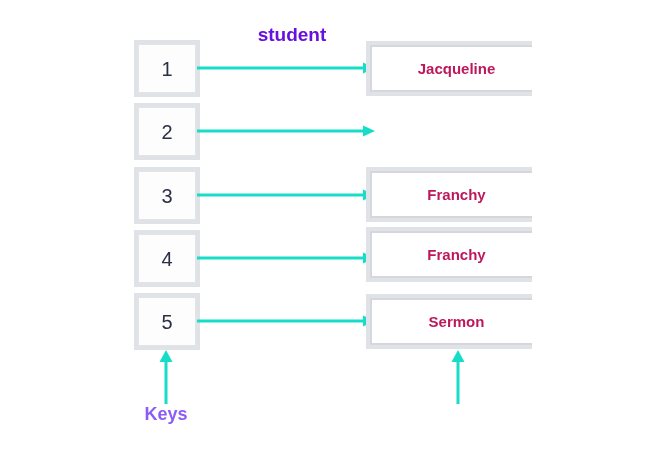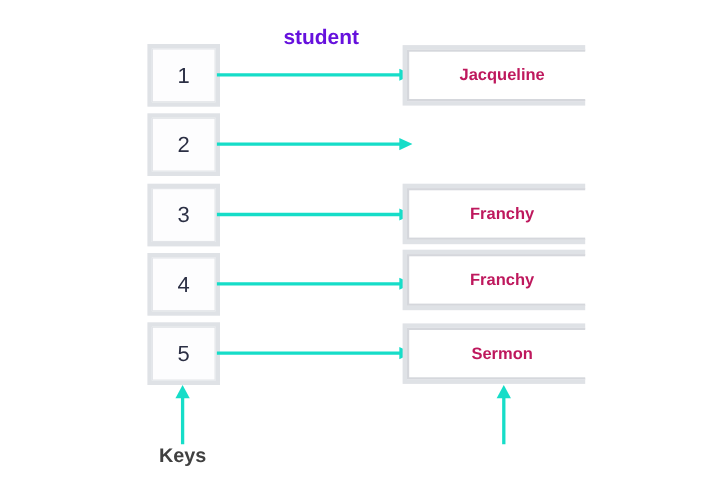--- a/index.html
+++ b/index.html
@@ -96,21 +96,21 @@
   }
   .caption-arrow svg { display: block; }
 
   
   .caption {
     position: absolute;
     width: 130px;
     text-align: center;
     font-size: 18px;
     font-weight: bold;
-    color: #404040;
+    color: #8b5cf6;
     line-height: 22px;
     white-space: nowrap;
   }
   #caption-keys { left: 101px; top: 403px; }
   #caption-values { left: 393px; top: 403px; }
 </style>
 </head>
 <body>
 
 <div id="canvas">

